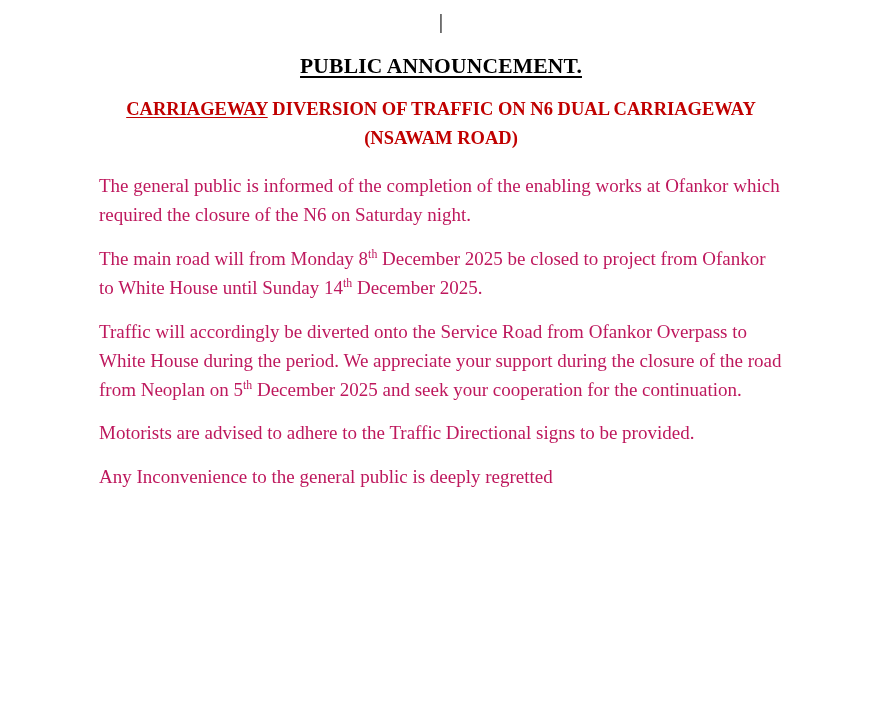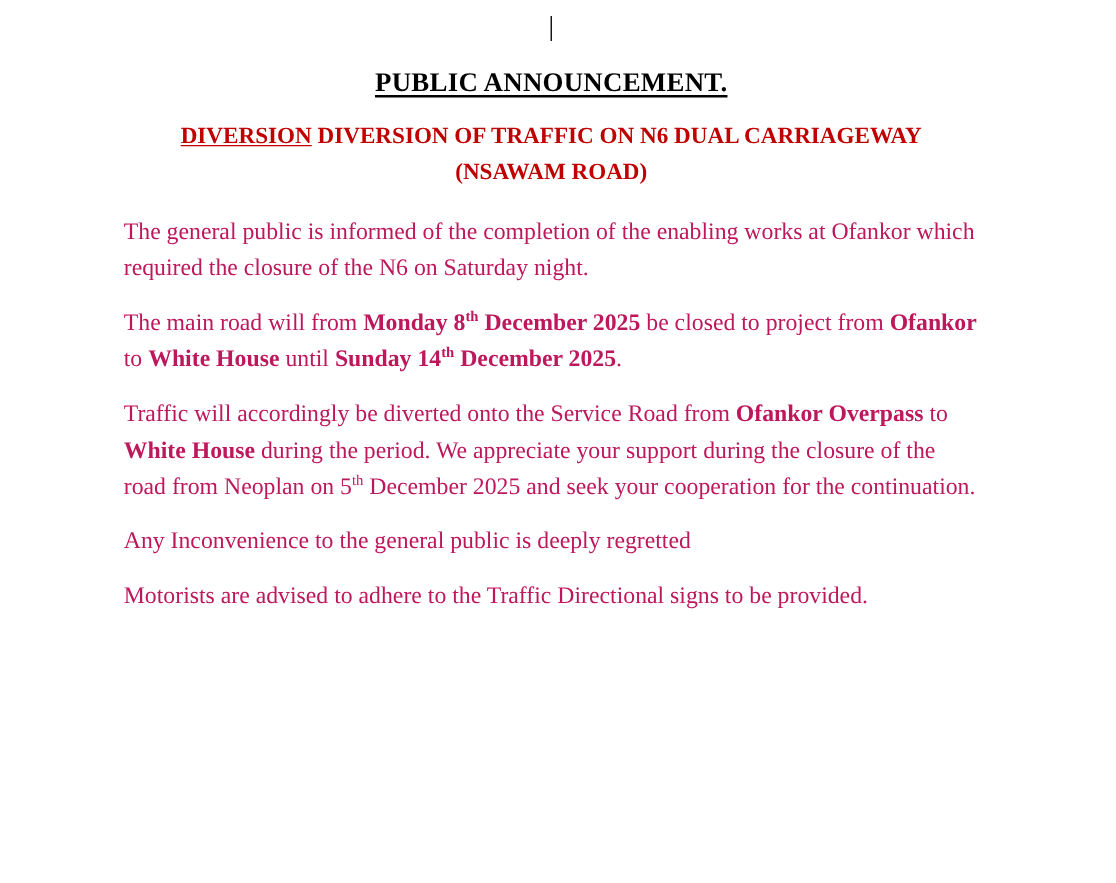--- a/index.html
+++ b/index.html
@@ -56,53 +56,53 @@
   .body-block {
     margin-top: 20px;
   }
   p.para {
     font-size: 19px;
     line-height: 1.52;
     margin: 0 0 15px 0;
     text-align: left;
     color: #be185d;
   }
-  p.para b { font-weight: bold; }
+  p.para b { font-weight: normal; }
   sup {
     font-size: 0.62em;
     vertical-align: super;
     line-height: 0;
   }
   .tight { margin-bottom: 14px; }
 </style>
 </head>
 <body>
 
 <div class="page">
 
   <div class="caret-line">|</div>
 
   <div class="doc-title">PUBLIC ANNOUNCEMENT.</div>
 
   <div class="subtitle">
-    <span class="underline">DIVERSION</span><span> DIVERSION OF TRAFFIC ON N6 DUAL CARRIAGEWAY (NSAWAM ROAD)</span>
+    <span class="underline">CARRIAGEWAY</span><span> DIVERSION OF TRAFFIC ON N6 DUAL CARRIAGEWAY (NSAWAM ROAD)</span>
   </div>
 
   <div class="body-block">
 
     <p class="para">The general public is informed of the completion of the enabling works at Ofankor which required the closure of the N6 on Saturday night.</p>
 
     <p class="para">
       <span>The main road will from </span><b>Monday 8</b><b><sup>th</sup></b><b> December 2025</b><span> be closed to project from </span><b>Ofankor</b><span> to </span><b>White House</b><span> until </span><b>Sunday 14</b><b><sup>th</sup></b><b> December 2025</b><span>.</span>
     </p>
 
 
     <p class="para">
       <span>Traffic will accordingly be diverted onto the Service Road from </span><b>Ofankor Overpass</b><span> to </span><b>White House</b><span> during the period. We appreciate your support during the closure of the road from Neoplan on 5</span><sup>th</sup><span> December 2025 and seek your cooperation for the continuation.</span>
     </p>
 
+    <p class="para tight">Motorists are advised to adhere to the Traffic Directional signs to be provided.</p>
+
     <p class="para tight">Any Inconvenience to the general public is deeply regretted</p>
-
-    <p class="para tight">Motorists are advised to adhere to the Traffic Directional signs to be provided.</p>
 
 
   </div>
 </div>
 
 </body></html>

